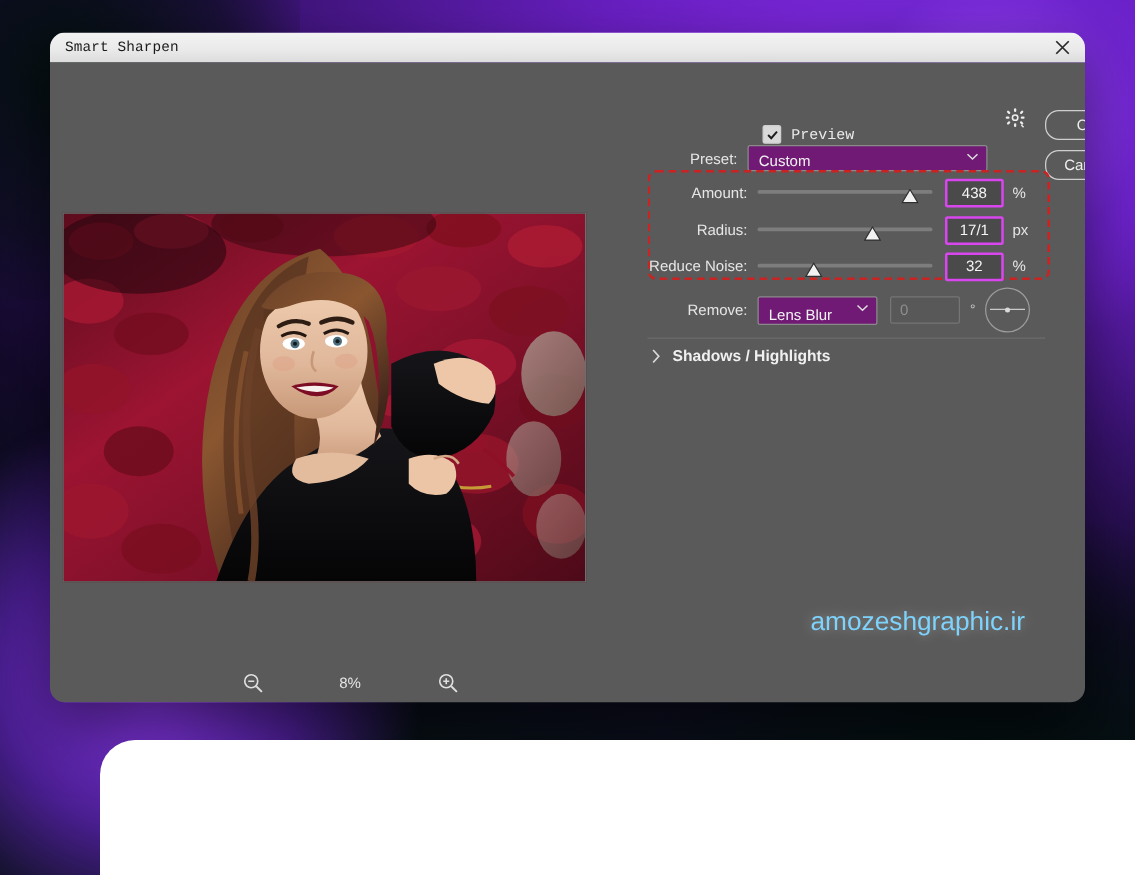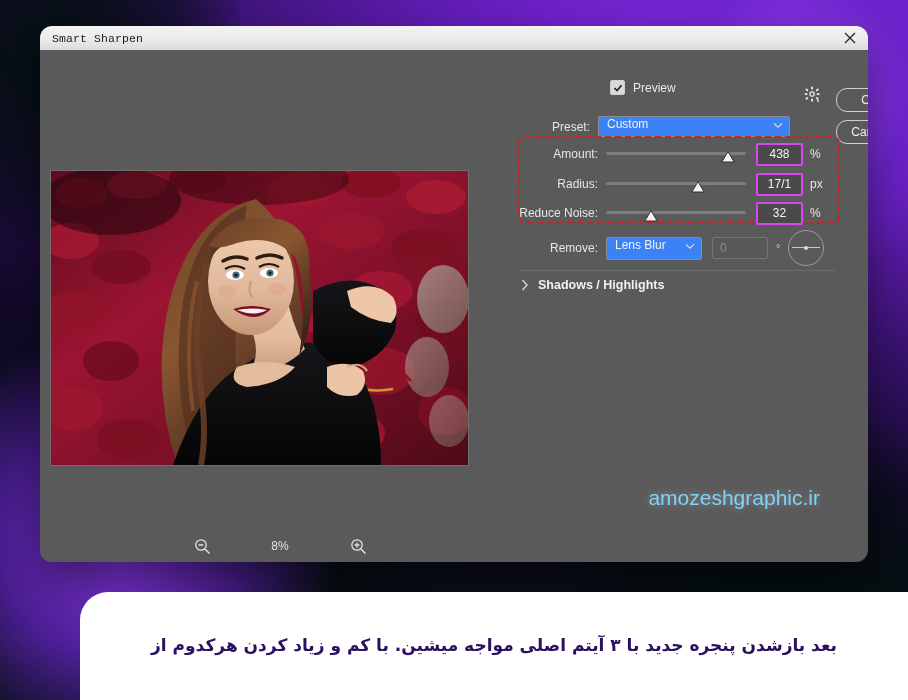--- a/index.html
+++ b/index.html
@@ -55,40 +55,40 @@
   .wm-fa{font-size:30px;font-weight:bold;color:#ffffff;letter-spacing:.5px;
     text-shadow:0 0 12px rgba(255,255,255,.45),0 0 26px rgba(255,255,255,.25);
     font-family:"DejaVu Sans","Liberation Sans",sans-serif;}
   .wm-en{font-size:21px;color:#7dd3fc;margin-top:6px;direction:ltr;
     text-shadow:0 0 10px rgba(255,255,255,.35);}
 
   
   #controls{position:absolute;left:470px;top:14px;width:352px;height:270px;}
   .row{position:absolute;display:flex;align-items:center;}
 
-  .preview-row{left:100px;top:16px;}
+  .preview-row{left:100px;top:36px;font-family:Liberation Mono, monospace;}
   .cb{width:13px;height:13px;border:1px solid #cfcfcf;background:#d9d9d9;border-radius:2px;
       display:flex;align-items:center;justify-content:center;cursor:pointer;}
   .cb svg{display:block;}
   .preview-lbl{font-size:12px;color:#e9e9e9;margin-left:8px;}
 
   .gear{position:absolute;left:294px;top:22px;width:20px;height:20px;cursor:pointer;}
   .gear svg{display:block;}
 
   .btn{position:absolute;width:66px;height:22px;border:1px solid #cfcfcf;border-radius:11px;
     background:transparent;color:#f0f0f0;font-size:12px;display:flex;align-items:center;
     justify-content:center;cursor:pointer;}
   .btn-ok{left:326px;top:24px;}
   .btn-cancel{left:326px;top:56px;}
 
   .preset-row{left:0;top:52px;width:300px;}
   .lbl{font-size:12px;color:#e6e6e6;text-align:right;}
   .preset-lbl{width:80px;}
-  .select{margin-left:8px;width:190px;height:19px;background:#3b82f6;border:1px solid #8a8a8a;
-    border-radius:2px;display:flex;align-items:flex-start;position:relative;cursor:pointer;}
+  .select{margin-left:8px;width:190px;height:19px;background:#701a75;border:1px solid #8a8a8a;
+    border-radius:2px;display:flex;align-items:flex-end;position:relative;cursor:pointer;}
   .select span{font-size:12px;color:#f2f2f2;margin-left:8px;}
   .select .chev{position:absolute;right:6px;top:5px;}
 
   
   .dash{position:absolute;left:8px;top:72px;width:318px;height:84px;
     border:2px dashed #cc2222;border-radius:7px;pointer-events:none;}
 
   .sl-row{height:20px;}
   .sl-lbl{width:88px;}
   .track{position:relative;margin-left:8px;width:140px;height:18px;cursor:pointer;}
@@ -415,16 +415,15 @@
             </svg>
           </div>
           <div class="sh-lbl">Shadows / Highlights</div>
         </div>
 
       </div>
     </div>
   </div>
 
   <div id="caption">
-    <div class="cap-line">بعد بازشدن پنجره جدید با ۳ آیتم اصلی مواجه میشین. با کم و زیاد کردن هرکدوم از</div>
   </div>
 
 </div>
 
 </body></html>

